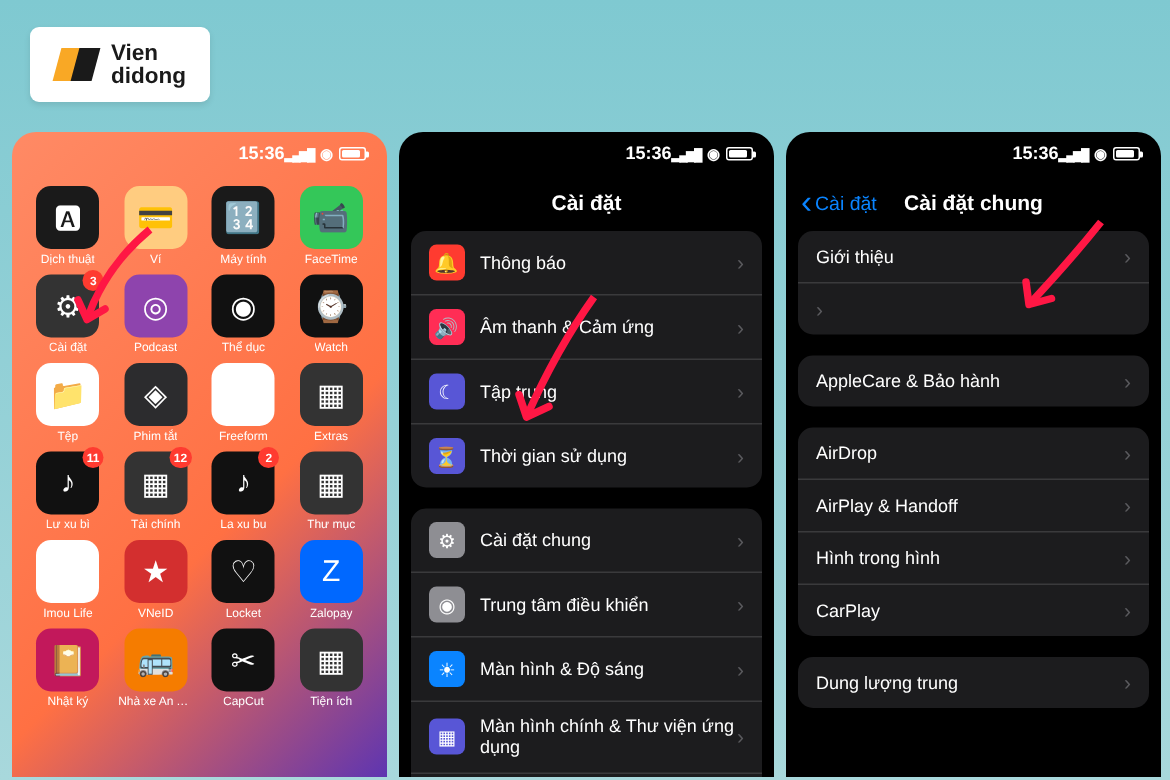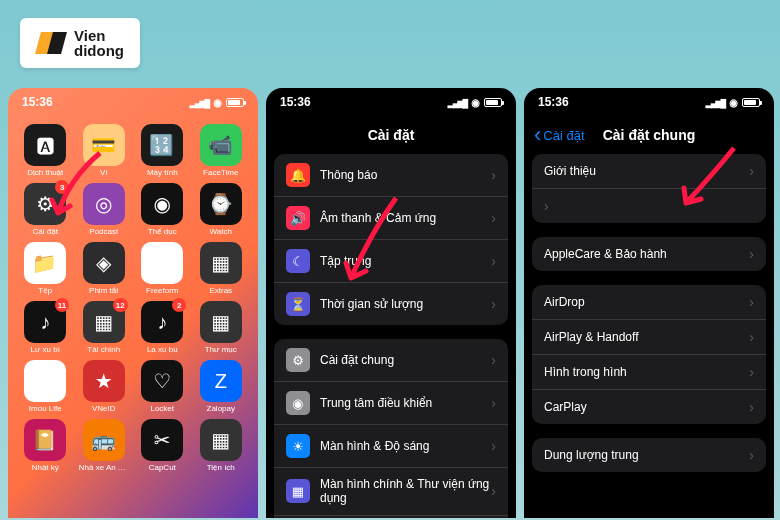--- a/index.html
+++ b/index.html
@@ -4,21 +4,21 @@
 <style>
   * { margin: 0; padding: 0; box-sizing: border-box; font-family: -apple-system, sans-serif; }
   body { background: linear-gradient(180deg, #7fc9d1 0%, #a8d8dc 100%); width: 780px; height: 520px; overflow: hidden; position: relative; }
   .logo-badge { position: absolute; top: 18px; left: 20px; background: #fff; border-radius: 6px; padding: 10px 16px; display: flex; align-items: flex-end; gap: 8px; box-shadow: 0 2px 4px rgba(0,0,0,0.1); }
   .logo-mark { width: 30px; height: 30px; position: relative; }
   .logo-mark::before { content: ''; position: absolute; width: 14px; height: 22px; background: #f9a825; transform: skewX(-15deg); left: 2px; top: 4px; }
   .logo-mark::after { content: ''; position: absolute; width: 14px; height: 22px; background: #1a1a1a; transform: skewX(-15deg); left: 14px; top: 4px; }
   .logo-text { font-size: 15px; font-weight: 700; color: #1a1a1a; line-height: 1; }
   .phones { position: absolute; top: 88px; left: 8px; display: flex; gap: 8px; }
   .phone { width: 250px; height: 430px; background: #000; border-radius: 16px 16px 0 0; overflow: hidden; position: relative; color: #fff; }
-  .status-bar { height: 28px; display: flex; justify-content: space-between; align-items: center; padding: 0 14px; font-size: 12px; font-weight: 600; }
+  .status-bar { height: 28px; display: flex; justify-content: flex-end; align-items: center; padding: 0 14px; font-size: 12px; font-weight: 600; }
   .status-icons { display: flex; gap: 4px; align-items: center; }
   .signal, .wifi, .battery { display: inline-block; }
   .signal::before { content: '▂▄▆█'; font-size: 8px; letter-spacing: -1px; }
   .wifi::before { content: '◉'; font-size: 10px; }
   .battery { width: 18px; height: 9px; border: 1px solid #fff; border-radius: 2px; position: relative; }
   .battery::after { content: ''; position: absolute; right: -3px; top: 2px; width: 2px; height: 4px; background: #fff; border-radius: 0 1px 1px 0; }
   .battery::before { content: ''; position: absolute; left: 1px; top: 1px; width: 12px; height: 5px; background: #fff; border-radius: 1px; }
 
   
   .home-bg { background: linear-gradient(135deg, #ff8a65 0%, #ff7043 60%, #5e35b1 100%); height: 100%; }
@@ -200,21 +200,21 @@
             <div class="row-label">Âm thanh &amp; Cảm ứng</div>
             <div class="row-chevron"></div>
           </div>
           <div class="settings-row">
             <div class="row-icon" style="background: rgb(88, 86, 214);">☾</div>
             <div class="row-label">Tập trung</div>
             <div class="row-chevron"></div>
           </div>
           <div class="settings-row">
             <div class="row-icon" style="background: rgb(88, 86, 214);">⏳</div>
-            <div class="row-label">Thời gian sử lượng</div>
+            <div class="row-label">Thời gian sử dụng</div>
             <div class="row-chevron"></div>
           </div>
         </div>
         <div class="settings-group">
           <div class="settings-row">
             <div class="row-icon" style="background: rgb(142, 142, 147);">⚙</div>
             <div class="row-label">Cài đặt chung</div>
             <div class="row-chevron"></div>
           </div>
           <div class="settings-row">

